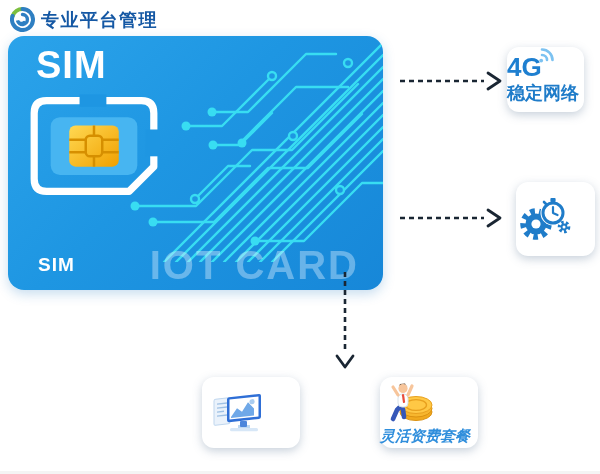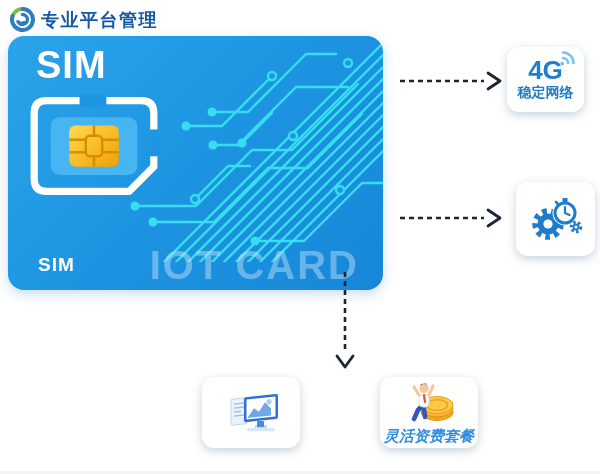--- a/index.html
+++ b/index.html
@@ -25,25 +25,25 @@
   .watermark{
     position:absolute;right:24px;bottom:2px;font-size:40px;font-weight:800;
     color:rgba(222,240,255,0.40);letter-spacing:2px;white-space:nowrap;
   }
   
   .arrow{position:absolute;}
   
   .feature{
     position:absolute;background:#ffffff;border-radius:12px;
     box-shadow:0 3px 10px rgba(110,135,160,.38);
-    display:flex;flex-direction:column;align-items:center;justify-content:center;
+    display:flex;flex-direction:column;align-items:flex-start;justify-content:center;
   }
   .feature-label{color:#1F7CC9;font-weight:700;}
   .f-network{left:507px;top:47px;width:77px;height:65px;gap:1px;}
-  .f-network .feature-label{font-size:14px;}
+  .f-network .feature-label{font-size:18px;}
   .g4-wrap{position:relative;line-height:1;}
   .g4-text{font-size:26px;font-weight:800;color:#1E7FD0;letter-spacing:0px;}
   .g4-arcs{position:absolute;right:-14px;top:-8px;}
   .f-material{left:516px;top:182px;width:79px;height:74px;gap:2px;}
   .f-material .feature-label{font-size:13.5px;}
   .f-platform{left:202px;top:377px;width:98px;height:71px;gap:2px;}
   .f-platform .feature-label{font-size:15px;color:#2F8EDC;}
   .f-tariff{left:380px;top:377px;width:98px;height:71px;gap:2px;font-style:italic;}
   .f-tariff .feature-label{font-size:15px;color:#2F8EDC;}
   .bottom-strip{position:absolute;left:0;bottom:0;width:600px;height:3px;background:#f4f4f4;}

